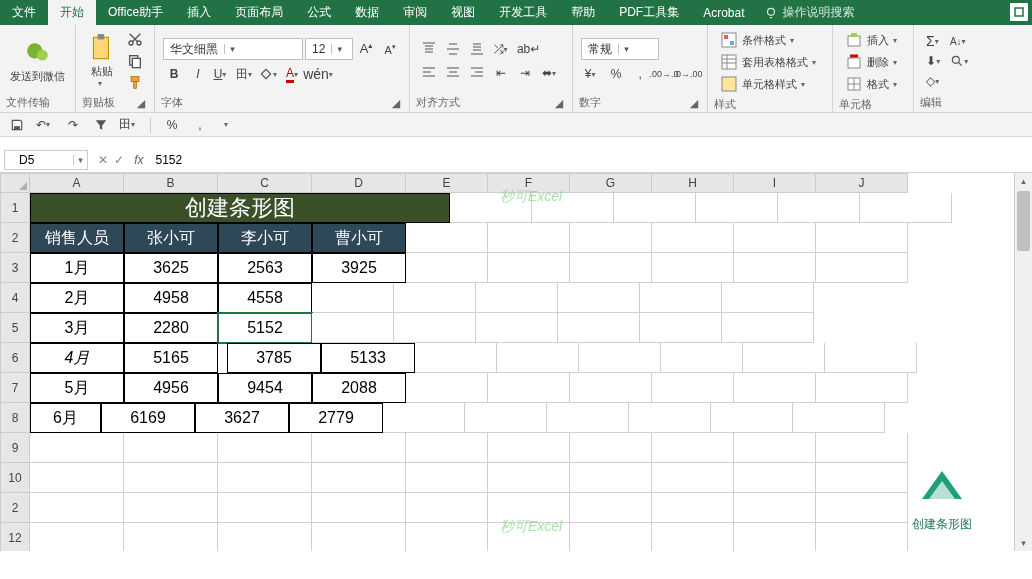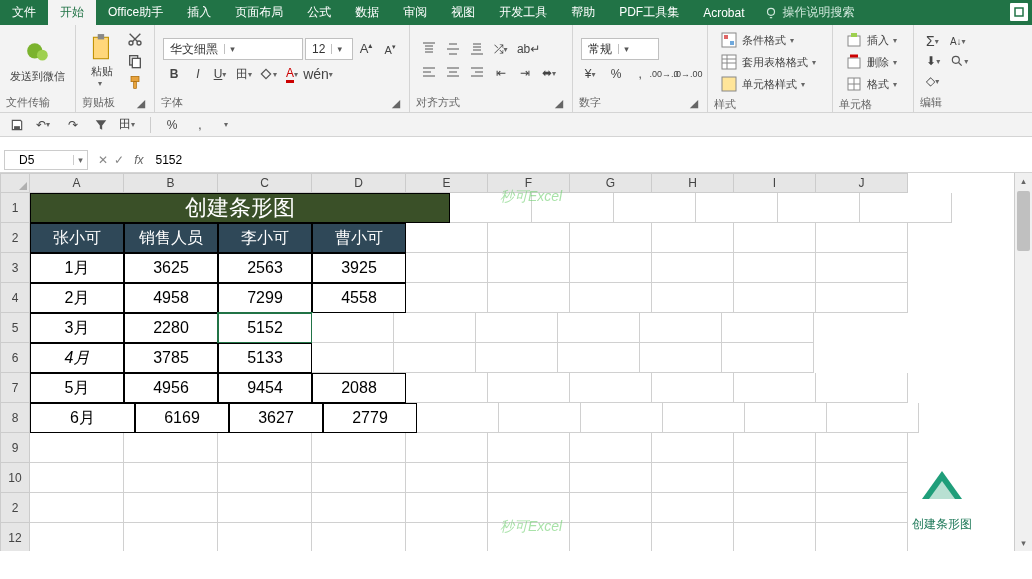--- a/index.html
+++ b/index.html
@@ -498,22 +498,22 @@
           <div class="gridrow">
             <div class="cell title-cell" style="width: 420px;">创建条形图</div>
             <div class="cell" style="width: 82px;"></div>
             <div class="cell" style="width: 82px;"></div>
             <div class="cell" style="width: 82px;"></div>
             <div class="cell" style="width: 82px;"></div>
             <div class="cell" style="width: 82px;"></div>
             <div class="cell" style="width: 92px;"></div>
           </div>
           <div class="gridrow">
+            <div class="cell hdr-cell" style="width: 94px;">销售人员</div>
             <div class="cell hdr-cell" style="width: 94px;">张小可</div>
-            <div class="cell hdr-cell" style="width: 94px;">销售人员</div>
             <div class="cell hdr-cell" style="width: 94px;">李小可</div>
             <div class="cell hdr-cell" style="width: 94px;">曹小可</div>
             <div class="cell" style="width: 82px;"></div>
             <div class="cell" style="width: 82px;"></div>
             <div class="cell" style="width: 82px;"></div>
             <div class="cell" style="width: 82px;"></div>
             <div class="cell" style="width: 82px;"></div>
             <div class="cell" style="width: 92px;"></div>
           </div>
           <div class="gridrow">
@@ -524,21 +524,20 @@
             <div class="cell" style="width: 82px;"></div>
             <div class="cell" style="width: 82px;"></div>
             <div class="cell" style="width: 82px;"></div>
             <div class="cell" style="width: 82px;"></div>
             <div class="cell" style="width: 82px;"></div>
             <div class="cell" style="width: 92px;"></div>
           </div>
           <div class="gridrow">
             <div class="cell data-cell" style="width: 94px;">2月</div>
             <div class="cell data-cell" style="width: 94px;">4958</div>
-            <div class="cell data-cell" style="width: 94px;">7299</div>
             <div class="cell data-cell" style="width: 94px;">4558</div>
             <div class="cell" style="width: 82px;"></div>
             <div class="cell" style="width: 82px;"></div>
             <div class="cell" style="width: 82px;"></div>
             <div class="cell" style="width: 82px;"></div>
             <div class="cell" style="width: 82px;"></div>
             <div class="cell" style="width: 92px;"></div>
           </div>
           <div class="gridrow">
             <div class="cell data-cell" style="width: 94px;">3月</div>
@@ -546,21 +545,22 @@
             <div class="cell data-cell selected-cell" style="width: 94px;">5152</div>
             <div class="cell" style="width: 82px;"></div>
             <div class="cell" style="width: 82px;"></div>
             <div class="cell" style="width: 82px;"></div>
             <div class="cell" style="width: 82px;"></div>
             <div class="cell" style="width: 82px;"></div>
             <div class="cell" style="width: 92px;"></div>
           </div>
           <div class="gridrow">
             <div class="cell data-cell" style="width: 94px; font-style: italic;">4月</div>
-            <div class="cell data-cell" style="width: 94px;">3785</div>
+            <div class="cell data-cell" style="width: 94px;">5165</div>
+            <div class="cell data-cell" style="width: 94px; margin-left: 9px;">3785</div>
             <div class="cell data-cell" style="width: 94px;">5133</div>
             <div class="cell" style="width: 82px;"></div>
             <div class="cell" style="width: 82px;"></div>
             <div class="cell" style="width: 82px;"></div>
             <div class="cell" style="width: 82px;"></div>
             <div class="cell" style="width: 82px;"></div>
             <div class="cell" style="width: 92px;"></div>
           </div>
           <div class="gridrow">
             <div class="cell data-cell" style="width: 94px;">5月</div>
@@ -568,21 +568,21 @@
             <div class="cell data-cell" style="width: 94px;">9454</div>
             <div class="cell data-cell" style="width: 94px;">2088</div>
             <div class="cell" style="width: 82px;"></div>
             <div class="cell" style="width: 82px;"></div>
             <div class="cell" style="width: 82px;"></div>
             <div class="cell" style="width: 82px;"></div>
             <div class="cell" style="width: 82px;"></div>
             <div class="cell" style="width: 92px;"></div>
           </div>
           <div class="gridrow">
-            <div class="cell data-cell" style="width: 105px;">6月</div>
+            <div class="cell data-cell" style="width: 71px;">6月</div>
             <div class="cell data-cell" style="width: 94px;">6169</div>
             <div class="cell data-cell" style="width: 94px;">3627</div>
             <div class="cell data-cell" style="width: 94px;">2779</div>
             <div class="cell" style="width: 82px;"></div>
             <div class="cell" style="width: 82px;"></div>
             <div class="cell" style="width: 82px;"></div>
             <div class="cell" style="width: 82px;"></div>
             <div class="cell" style="width: 82px;"></div>
             <div class="cell" style="width: 92px;"></div>
           </div>

